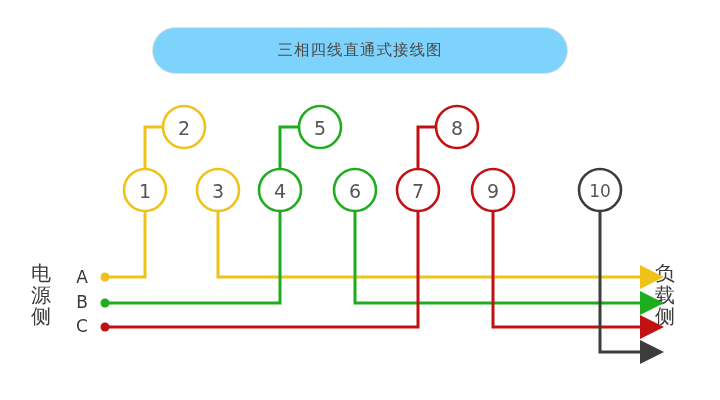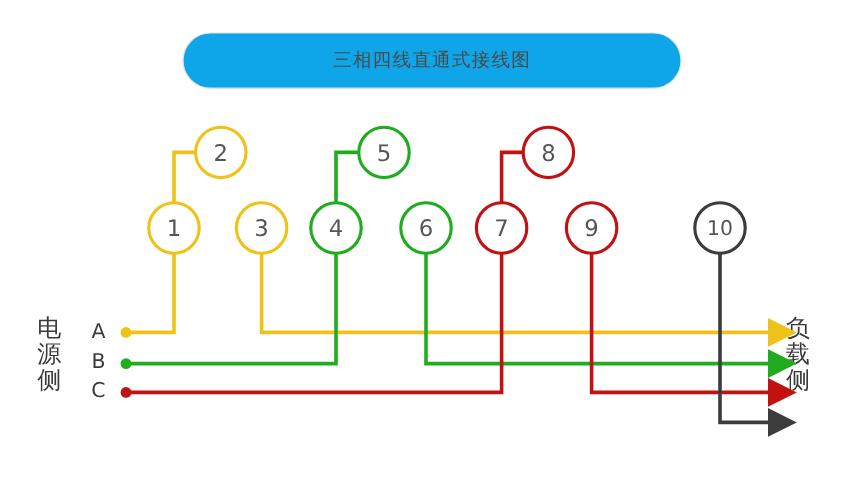--- a/index.html
+++ b/index.html
@@ -31,21 +31,21 @@
     display: block;
   }
   .title-pill {
     position: absolute;
     left: 152px;
     top: 27px;
     width: 416px;
     height: 47px;
     border: 1px solid #e2e2e2;
     border-radius: 24px;
-    background: #0ea5e9;
+    background: #7dd3fc;
     box-sizing: border-box;
     display: flex;
     align-items: center;
     justify-content: center;
   }
   .title-text {
     font-size: 15.5px;
     color: #4a4a4a;
     letter-spacing: 1px;
     font-family: "DejaVu Sans", "Liberation Sans", sans-serif;

